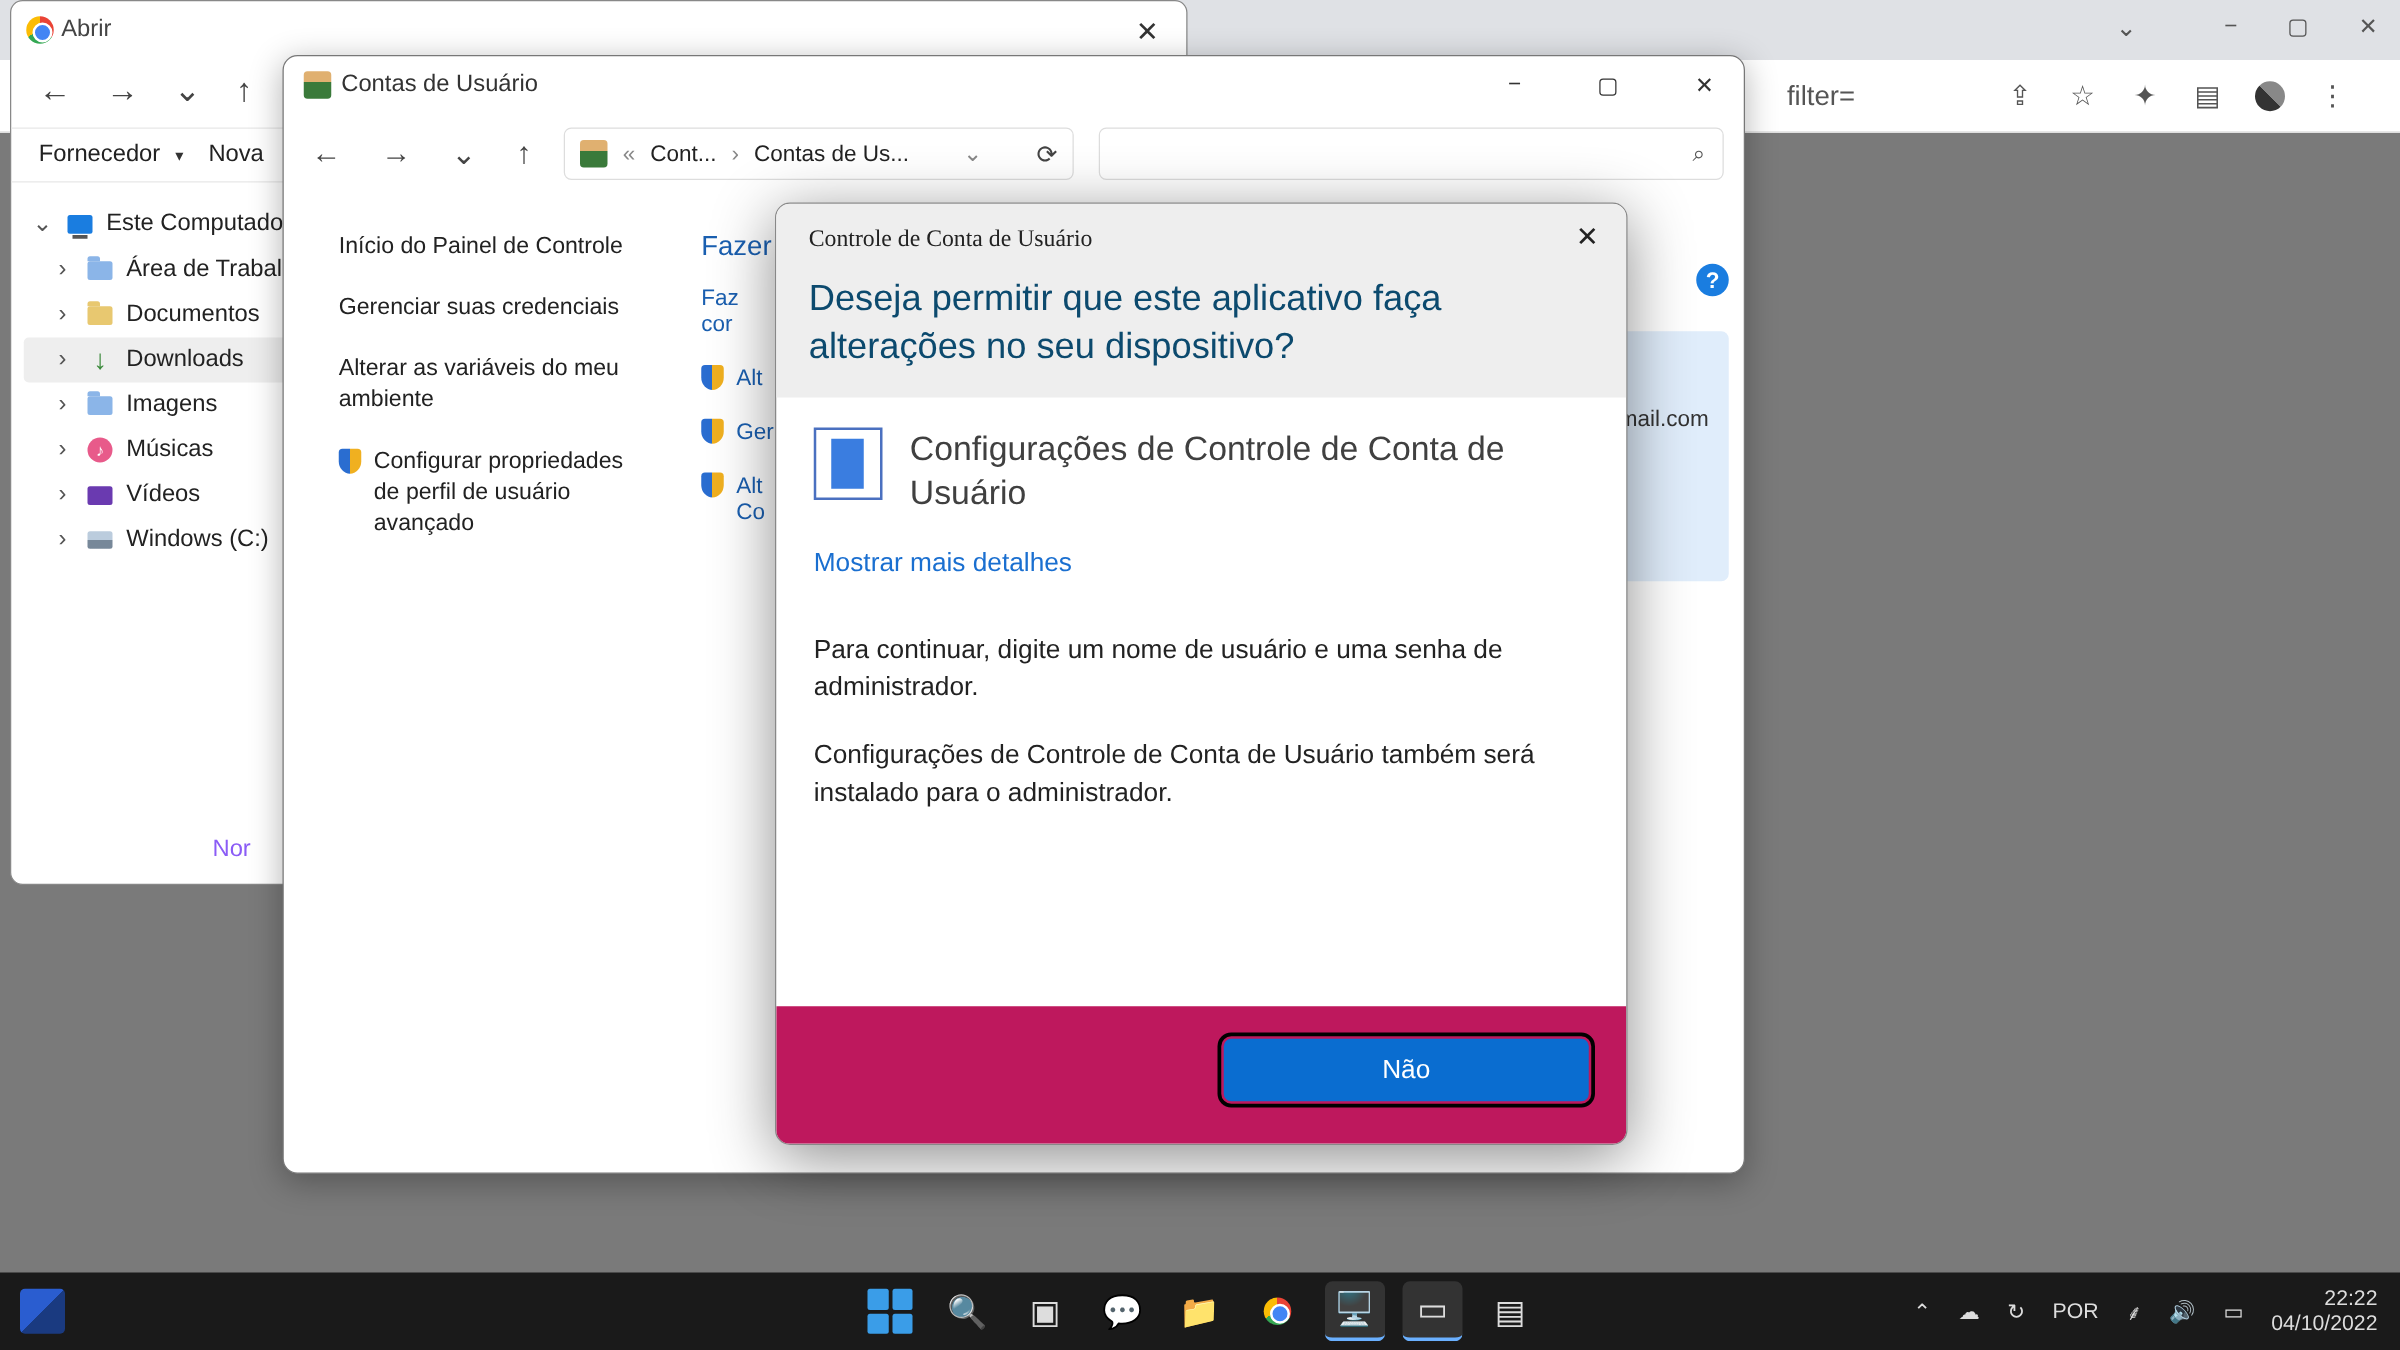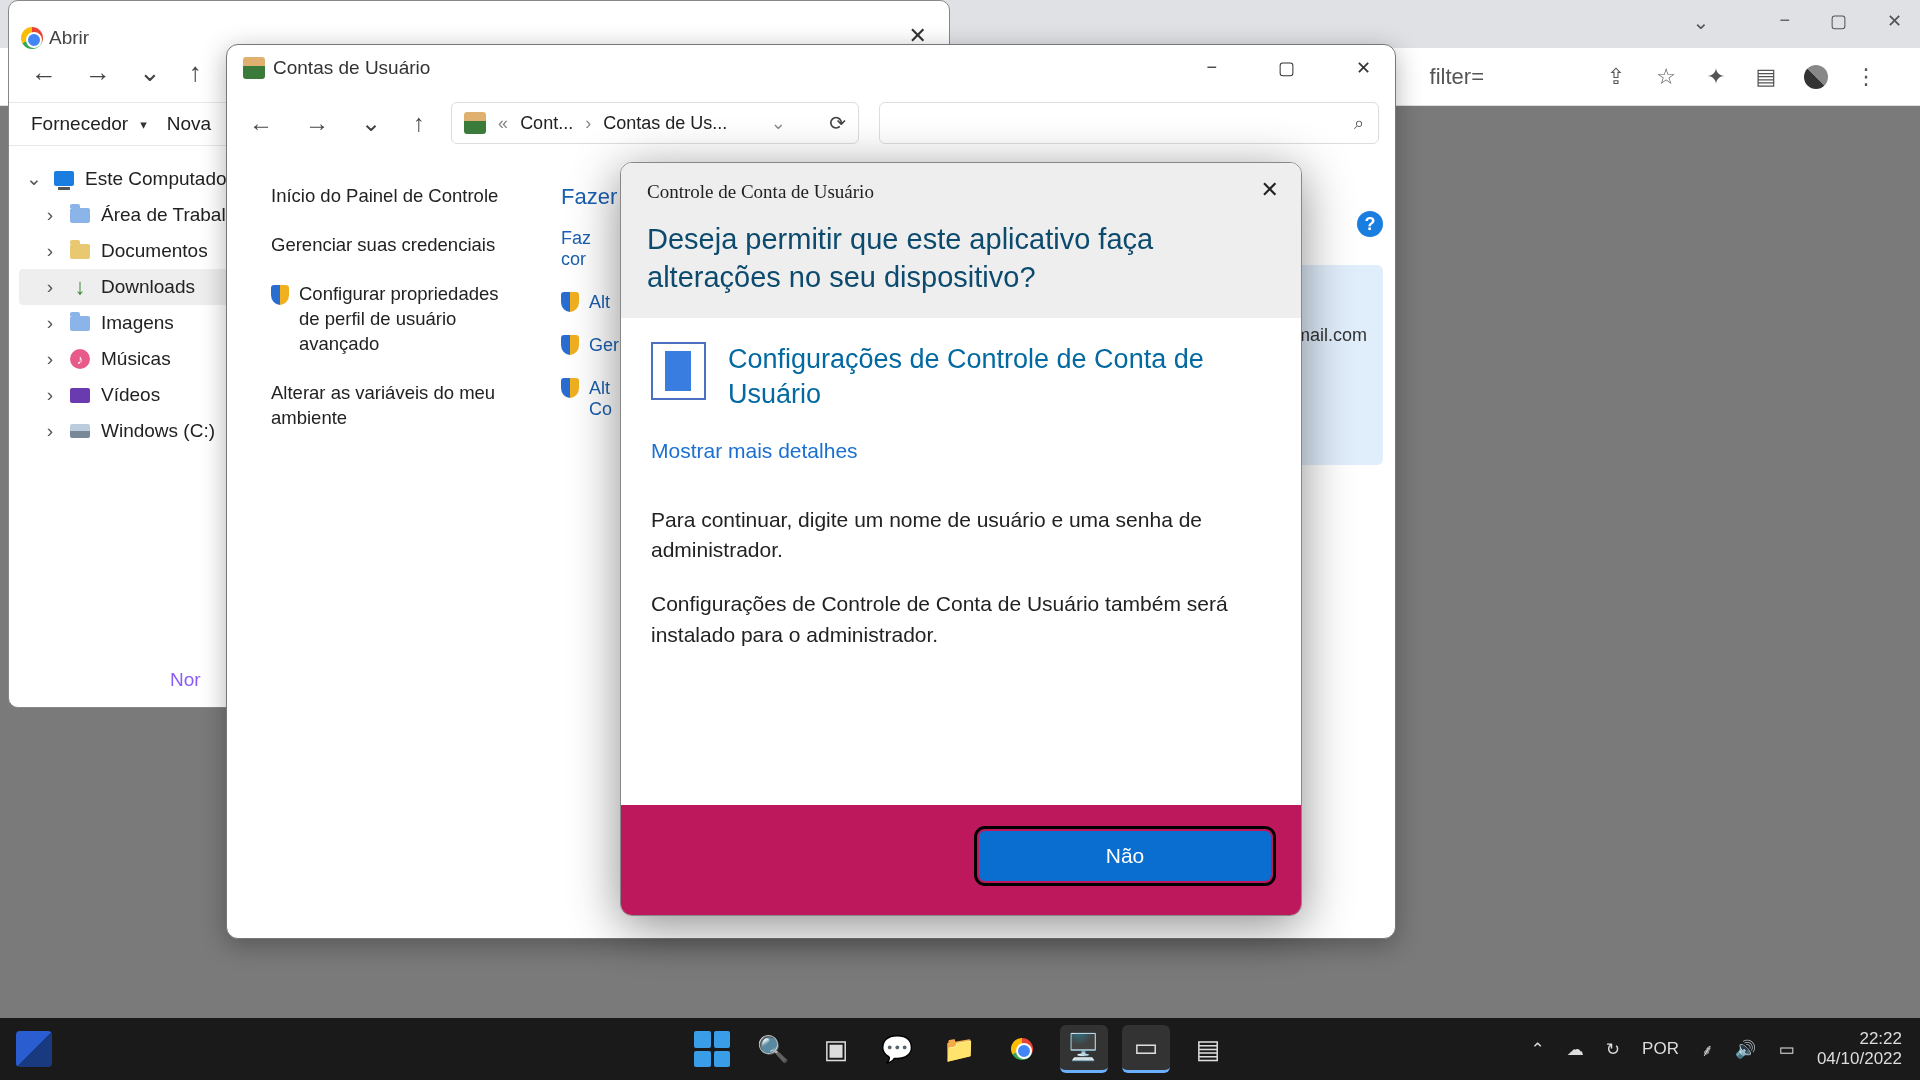--- a/index.html
+++ b/index.html
@@ -12,21 +12,21 @@
 .chrome-addr-text { font-size:22px; color:#555; margin-left:auto; margin-right:120px; }
 .chrome-icons { display:flex; align-items:center; gap:26px; margin-right:20px; }
 .chrome-icons span { width:24px; height:24px; display:flex; align-items:center; justify-content:center; color:#555; font-size:22px; }
 .chrome-avatar { width:28px; height:28px; border-radius:50%; background:linear-gradient(45deg,#333 50%,#888 50%); }
 .chrome-caption { position:absolute; top:10px; right:18px; display:flex; gap:40px; color:#555; }
 .chrome-caption .chev { margin-right:30px; font-size:20px; }
 .chrome-caption span { font-size:18px; }
 
 
 .win-abrir { position:absolute; top:0; left:8px; width:942px; height:708px; background:#fff; border:1px solid #888; border-radius:10px; overflow:hidden; }
-.abrir-title { display:flex; align-items:flex-end; height:48px; padding:0 12px; }
+.abrir-title { display:flex; align-items:flex-start; height:48px; padding:12px 12px; }
 .abrir-title-text { font-size:19px; color:#444; margin-left:6px; }
 .abrir-title .close { margin-left:auto; font-size:22px; color:#333; padding:0 10px; }
 .abrir-nav { display:flex; align-items:center; gap:28px; padding:8px 22px 14px 22px; }
 .abrir-nav span { font-size:26px; color:#444; }
 .abrir-tool { display:flex; align-items:center; gap:20px; padding:10px 22px; border-top:1px solid #e8e8e8; border-bottom:1px solid #e8e8e8; }
 .abrir-tool-text { font-size:19px; color:#222; }
 .abrir-tool .caret { font-size:13px; color:#333; margin-left:-8px; }
 .abrir-tree { padding:14px 10px 0 10px; }
 .tree-row { display:flex; align-items:center; gap:10px; padding:7px 6px; font-size:19px; color:#222; border-radius:4px; }
 .tree-row.sel { background:#eeeeee; }
@@ -70,21 +70,21 @@
 
 .win-uac { position:absolute; top:162px; left:620px; width:682px; height:754px; background:#fff; border:1px solid #888; border-radius:12px; box-shadow:0 10px 50px rgba(0,0,0,.45); overflow:hidden; display:flex; flex-direction:column; }
 .uac-head { background:#eeeeee; padding:18px 26px 22px 26px; position:relative; }
 .uac-head .close { position:absolute; top:10px; right:14px; font-size:22px; color:#222; padding:4px 8px; }
 .uac-small { font-size:19px; color:#222; margin-bottom:18px;font-family:Liberation Serif, serif; }
 .uac-ask { font-size:29px; color:#0c4a6e; line-height:1.3; }
 .uac-body { padding:24px 30px 14px 30px; flex:1; }
 .uac-app { display:flex; gap:22px; align-items:flex-start; margin-bottom:26px; }
 .uac-appico { width:58px; height:58px; border:2px solid #4a70c0; background:#fff; display:flex; align-items:center; justify-content:center;}
 .uac-appico::after{content:"";width:26px;height:40px;background:#3a7de0;}
-.uac-appname { font-size:27px; color:#0369a1; line-height:1.3; }
+.uac-appname { font-size:27px; color:#404040; line-height:1.3; }
 .uac-vendor { font-size:21px; color:#222; margin-bottom:26px; }
 .uac-more { font-size:21px; color:#1a6fd0; margin-bottom:42px; display:inline-block; }
 .uac-msg { font-size:21px; color:#222; line-height:1.45; margin-bottom:24px; }
 .uac-footer { background:#be185d; padding:26px 30px 34px 30px; display:flex; justify-content:flex-end; }
 .uac-no { width:292px; height:50px; background:#0a6dd0; color:#fff; font-size:21px; border:none; border-radius:6px; outline:3px solid #000; outline-offset:2px; }
 
 
 .taskbar { position:absolute; bottom:0; left:0; right:0; height:62px; background:#1a1a1a; display:flex; align-items:center; }
 .tb-center { position:absolute; left:50%; transform:translateX(-50%); display:flex; gap:14px; align-items:center; }
 .tb-ico { width:48px; height:48px; border-radius:6px; display:flex; align-items:center; justify-content:center; font-size:26px; color:#ddd; }
@@ -229,24 +229,24 @@
     </div>
     <div class="contas-search">
       <span>⌕</span>
     </div>
   </div>
   <div class="help-ico">?</div>
   <div class="contas-body">
     <div class="contas-side">
       <div class="side-link">Início do Painel de Controle</div>
       <div class="side-link">Gerenciar suas credenciais</div>
+      <div class="side-link">Alterar as variáveis do meu ambiente</div>
       <div class="side-link shield">
           <span>Configurar propriedades de perfil de usuário avançado</span>
         </div>
-      <div class="side-link">Alterar as variáveis do meu ambiente</div>
     </div>
     <div class="contas-main">
       <div class="main-head">Fazer</div>
       <div class="main-link">
           <span style="white-space:pre-line">Faz
 cor</span>
         </div>
       <div class="main-link">
           <span class="shield"></span>
           <span>Alt</span>

